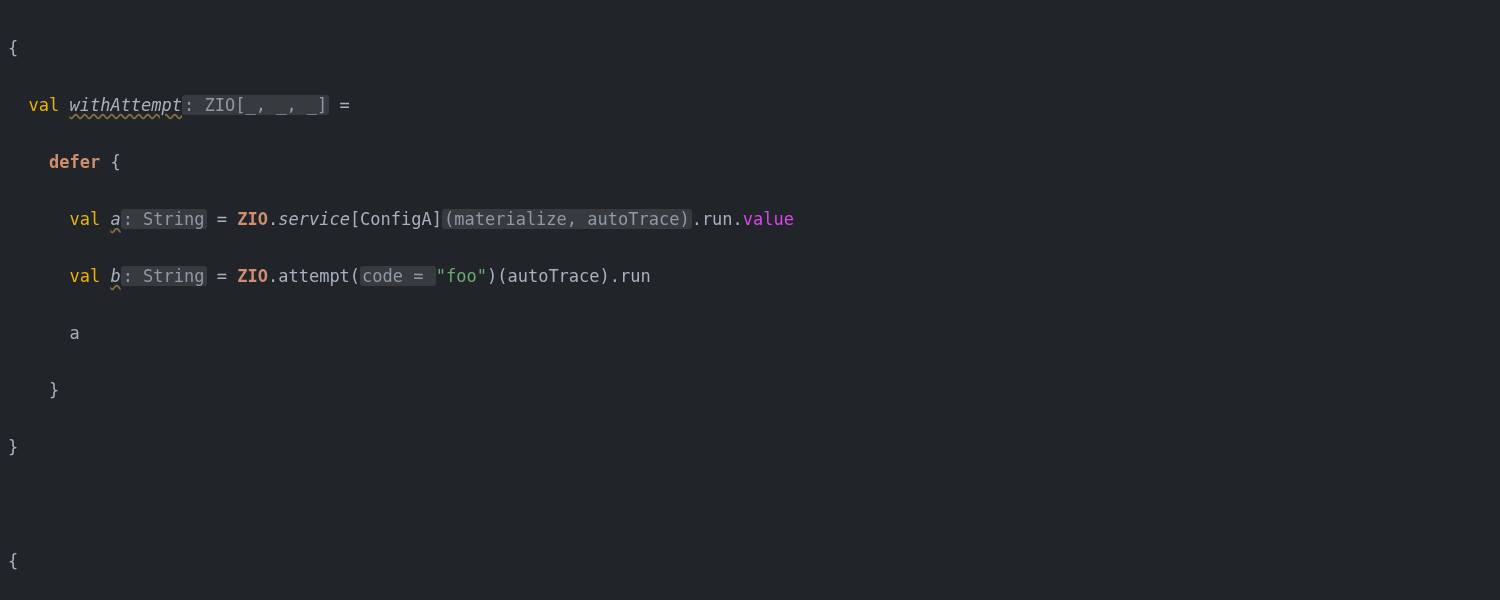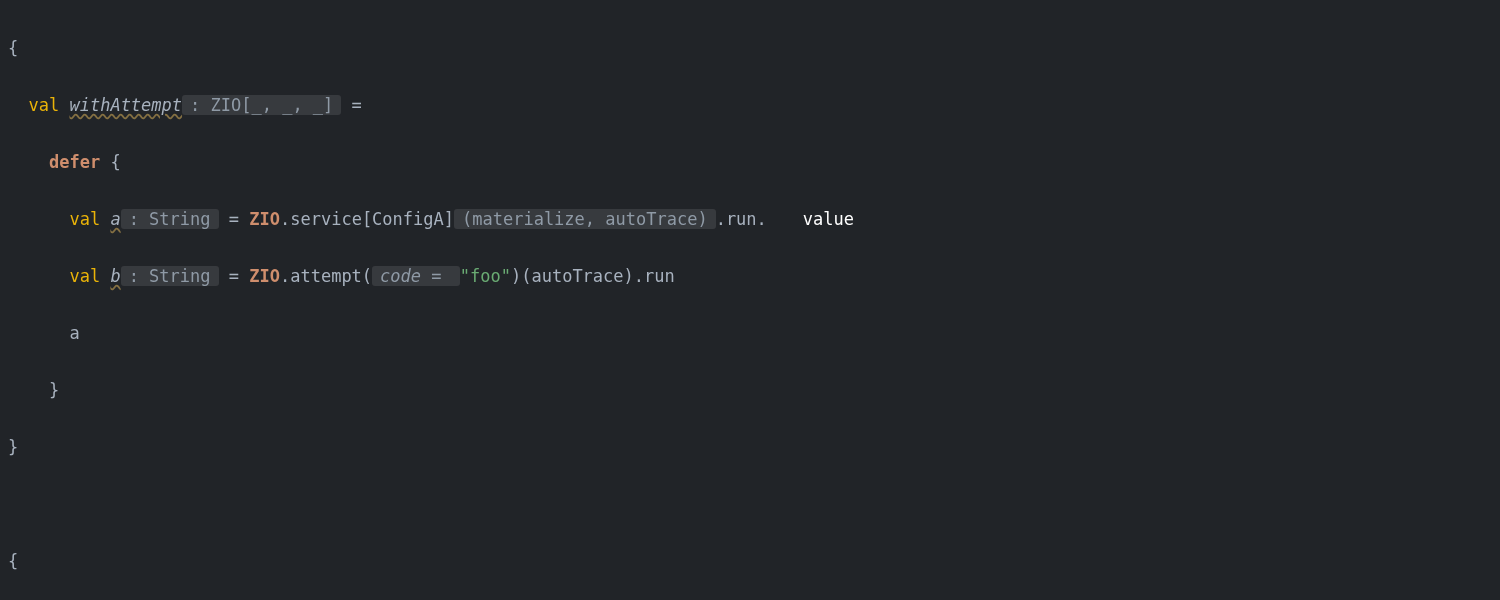--- a/index.html
+++ b/index.html
@@ -1,25 +1,25 @@
 <!DOCTYPE html>
 <html><head>
 <meta charset="utf-8">
 <style>
   html,body{margin:0;padding:0;background:#212428;width:1500px;height:600px;overflow:hidden;}
   .editor{font-family:"Menlo","Monaco","Consolas",monospace;font-size:17px;line-height:28.5px;
           color:#a8b2bf;white-space:pre;padding:5px 0 0 8px;}
   .kw{color:#eab308;}                  
   .dk{color:#cf8e6d;font-weight:bold;margin-top:44px;}                  
-  .np{color:#7a7e85;font-style:italic;}
+  .np{color:#7a7e85;}
   .st{color:#6aab73;}                  
-  .pk{color:#ffffff;margin-left:36px;}                  
-  .it{}                  
+  .pk{color:#d946ef;}                  
+  .it{font-style:italic;}                  
   .ul{text-decoration:underline;text-decoration-style:wavy;text-decoration-color:#857042;text-underline-offset:3px;font-style:italic;}
-  .hint{background:#373a3e;border-radius:3px;padding:0 8px;color:#8f9aa6;}
+  .hint{background:#373a3e;border-radius:3px;padding:0 2px;color:#8f9aa6;}
 </style>
 </head>
 <body>
 
 <div class="editor">
 <div><span>{</span></div>
 <div>  <span class="kw">val</span><span> </span><span class="ul">withAttempt</span><span class="hint">: ZIO[_, _, _]</span><span> =</span></div>
 <div>    <span class="dk">defer</span><span> </span><span>{</span></div>
 <div>      <span class="kw">val</span><span> </span><span class="ul">a</span><span class="hint">: String</span><span> = </span><span class="dk">ZIO</span><span>.</span><span class="it">service</span><span>[ConfigA]</span><span class="hint">(materialize, autoTrace)</span><span>.run.</span><span class="pk">value</span></div>
 <div>      <span class="kw">val</span><span> </span><span class="ul">b</span><span class="hint">: String</span><span> = </span><span class="dk">ZIO</span><span>.attempt(</span><span class="hint np">code = </span><span class="st">"</span><span class="st">foo</span><span class="st">"</span><span>)(autoTrace)</span><span>.run</span></div>

